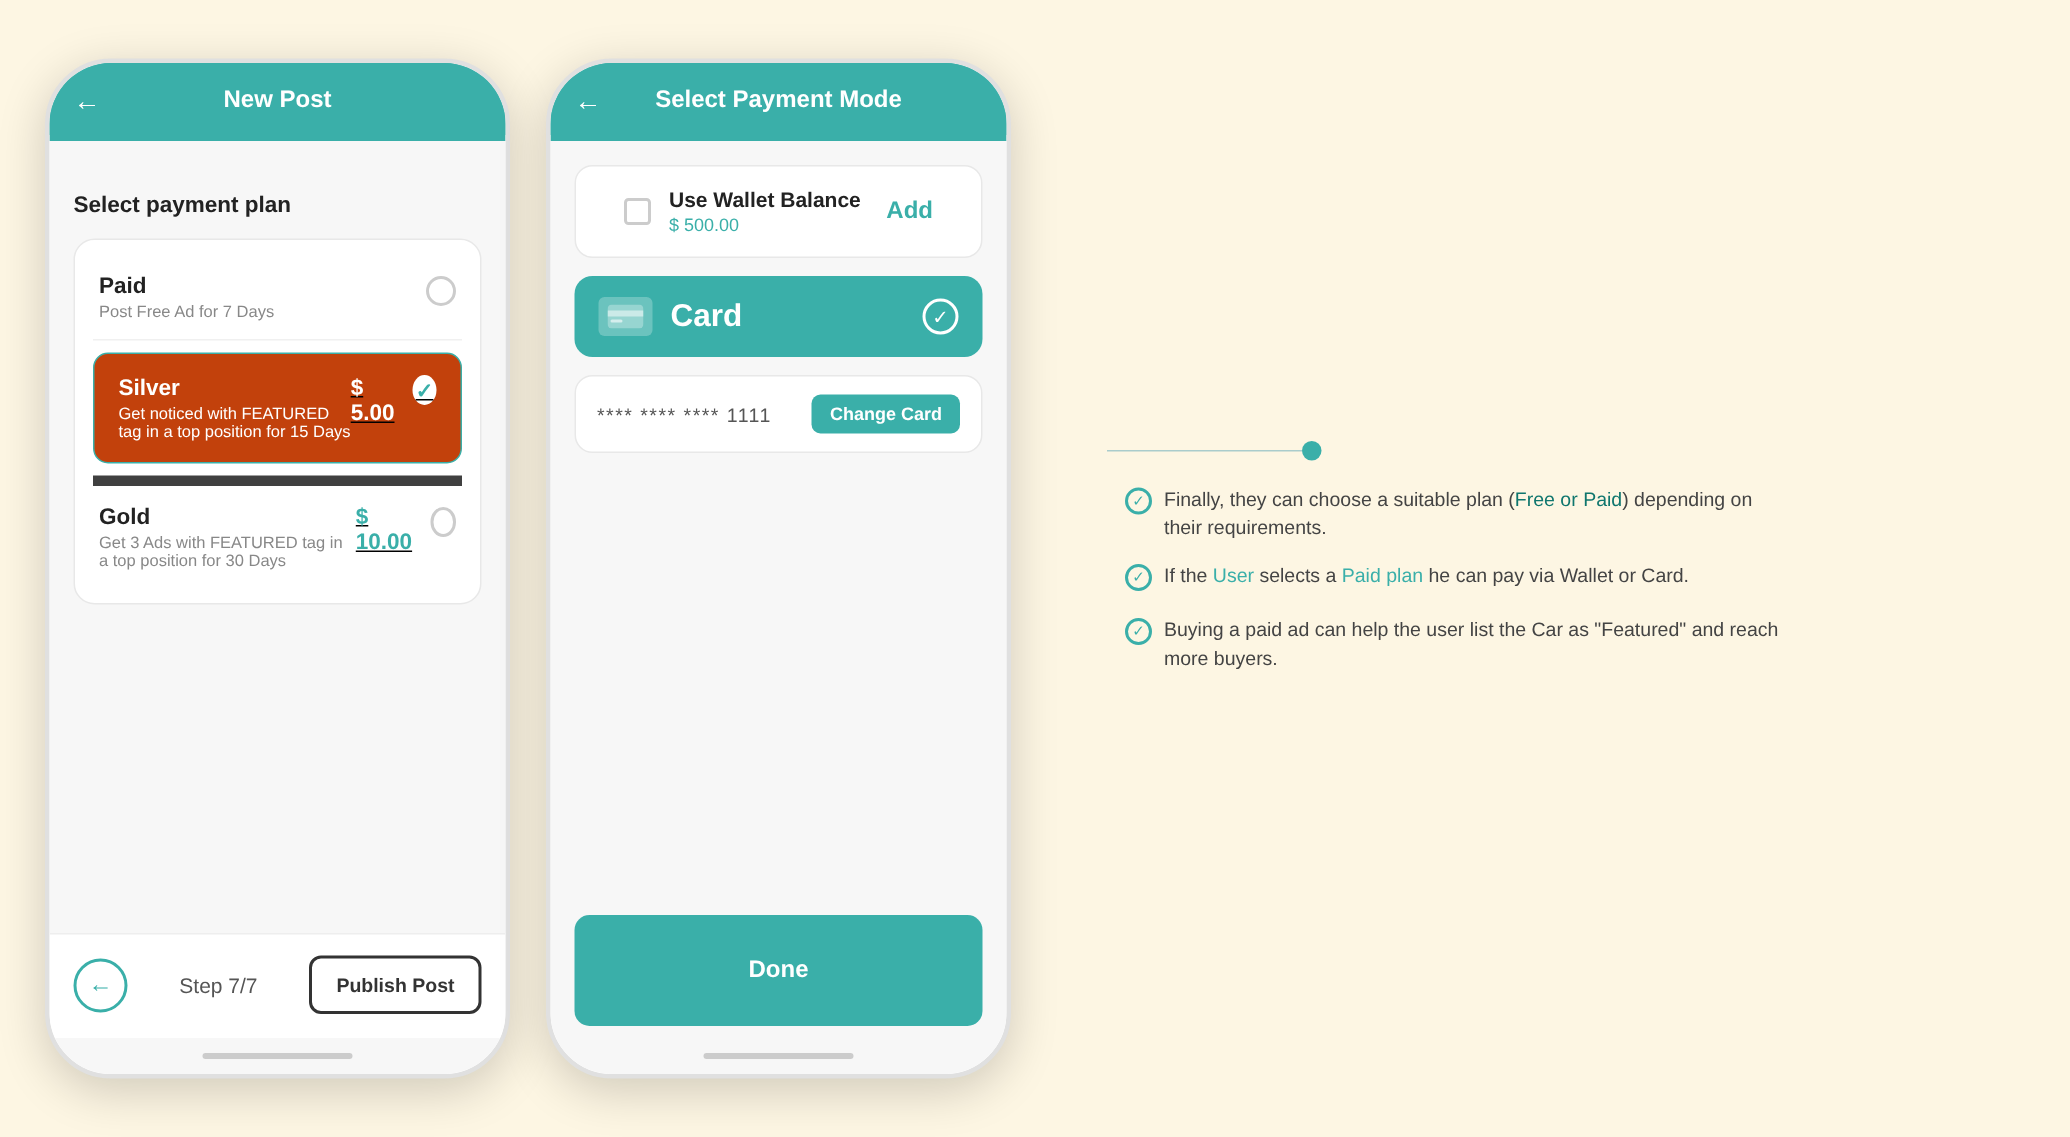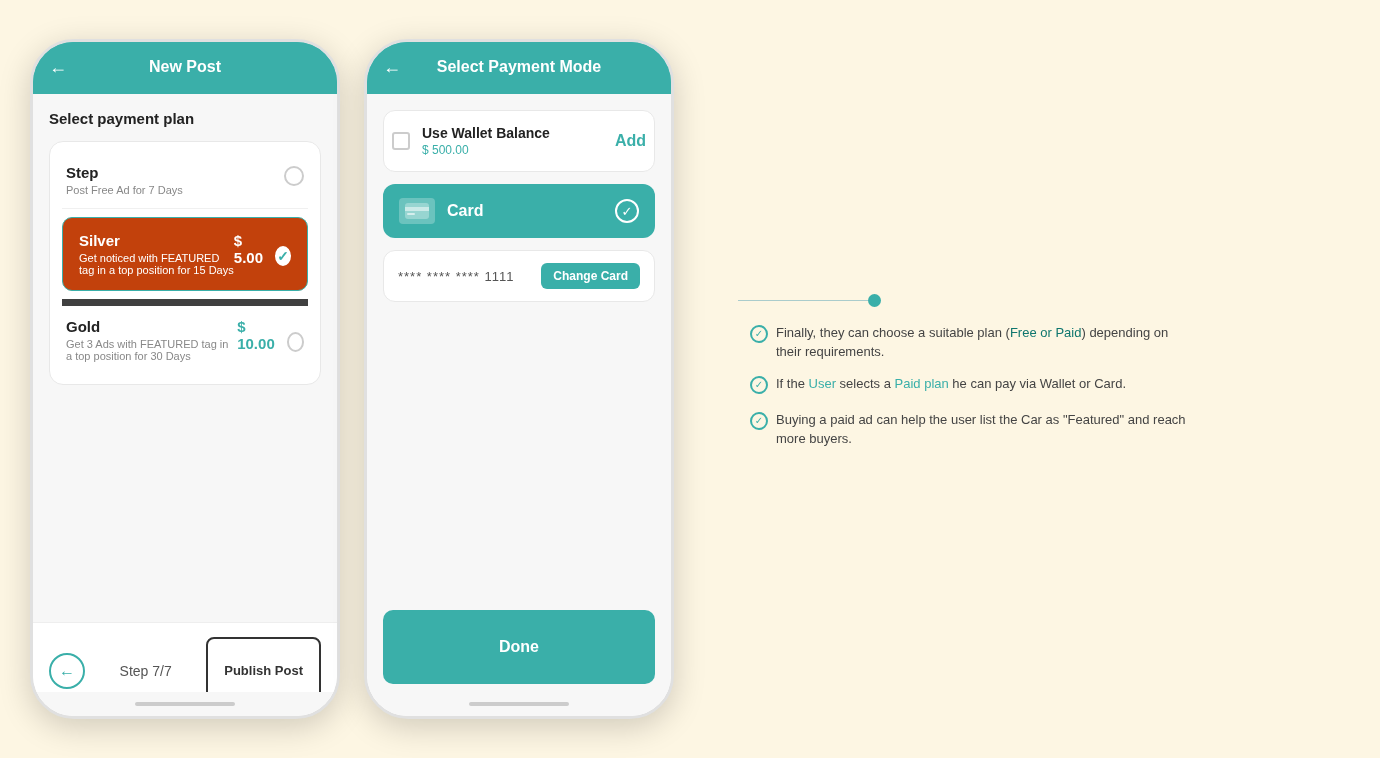--- a/index.html
+++ b/index.html
@@ -114,20 +114,21 @@
       background: #ccc;
       border-radius: 2px;
     }
 
     
     .section-title {
       font-size: 15px;
       font-weight: 700;
       color: #222;
       margin-bottom: 14px;
+      margin-top: 18px;
     }
 
     .plan-card {
       background: #fff;
       border-radius: 12px;
       border: 1.5px solid #e8e8e8;
       padding: 14px 16px;
       margin-bottom: 10px;
       display: flex;
       align-items: flex-start;
@@ -155,22 +156,23 @@
 
     .plan-desc {
       font-size: 11px;
       color: #888;
       margin-top: 3px;
       max-width: 200px;
     }
 
     .plan-right {
       display: flex;
-      align-items: flex-end;
+      align-items: flex-start;
       gap: 8px;
+      text-decoration: underline;
     }
 
     .plan-price {
       font-size: 15px;
       font-weight: 700;
       color: #3aafa9;
     }
 
     .plan-card.selected .plan-price {
       color: #fff;
@@ -226,33 +228,33 @@
     .step-text {
       font-size: 14px;
       color: #555;
       font-weight: 500;
     }
 
     .publish-btn {
       background: #fff;
       border: 2px solid #333;
       border-radius: 8px;
-      padding: 24px 16px;
+      padding: 10px 16px;
       font-size: 13px;
       font-weight: 600;
       color: #333;
       cursor: pointer;
     }
 
     
     .wallet-card {
       background: #fff;
       border-radius: 12px;
       border: 1.5px solid #e8e8e8;
-      padding: 14px 8px;
+      padding: 14px 32px;
       margin-bottom: 12px;
       display: flex;
       align-items: center;
       gap: 12px;
     }
 
     .wallet-checkbox {
       width: 18px;
       height: 18px;
       border: 2px solid #ccc;
@@ -307,21 +309,21 @@
       width: 36px;
       height: 26px;
       background: rgba(255,255,255,0.25);
       border-radius: 4px;
       display: flex;
       align-items: center;
       justify-content: center;
     }
 
     .card-label {
-      font-size: 16px;
+      font-size: 21px;
       font-weight: 600;
       color: #fff;
     }
 
     .card-check {
       width: 24px;
       height: 24px;
       border-radius: 50%;
       border: 2px solid #fff;
       display: flex;
@@ -458,21 +460,21 @@
       </div>
     </div>
 
     <div class="phone-body">
       <div class="section-title">Select payment plan</div>
 
       <div style="background:#fff; border-radius:14px; border:1.5px solid #e8e8e8; padding:10px 12px;">
 
         <div class="plan-card" style="border:none; border-bottom:1px solid #f0f0f0; border-radius:0; margin-bottom:0; padding:12px 4px;">
           <div class="plan-left">
-            <div class="plan-name">Step</div>
+            <div class="plan-name">Paid</div>
             <div class="plan-desc">Post Free Ad for 7 Days</div>
           </div>
           <div class="plan-right">
             <div class="radio-circle"></div>
           </div>
         </div>
 
         <div class="plan-card selected" style="border-radius:10px; margin: 8px 0;">
           <div class="plan-left">
             <div class="plan-name">Silver</div>

